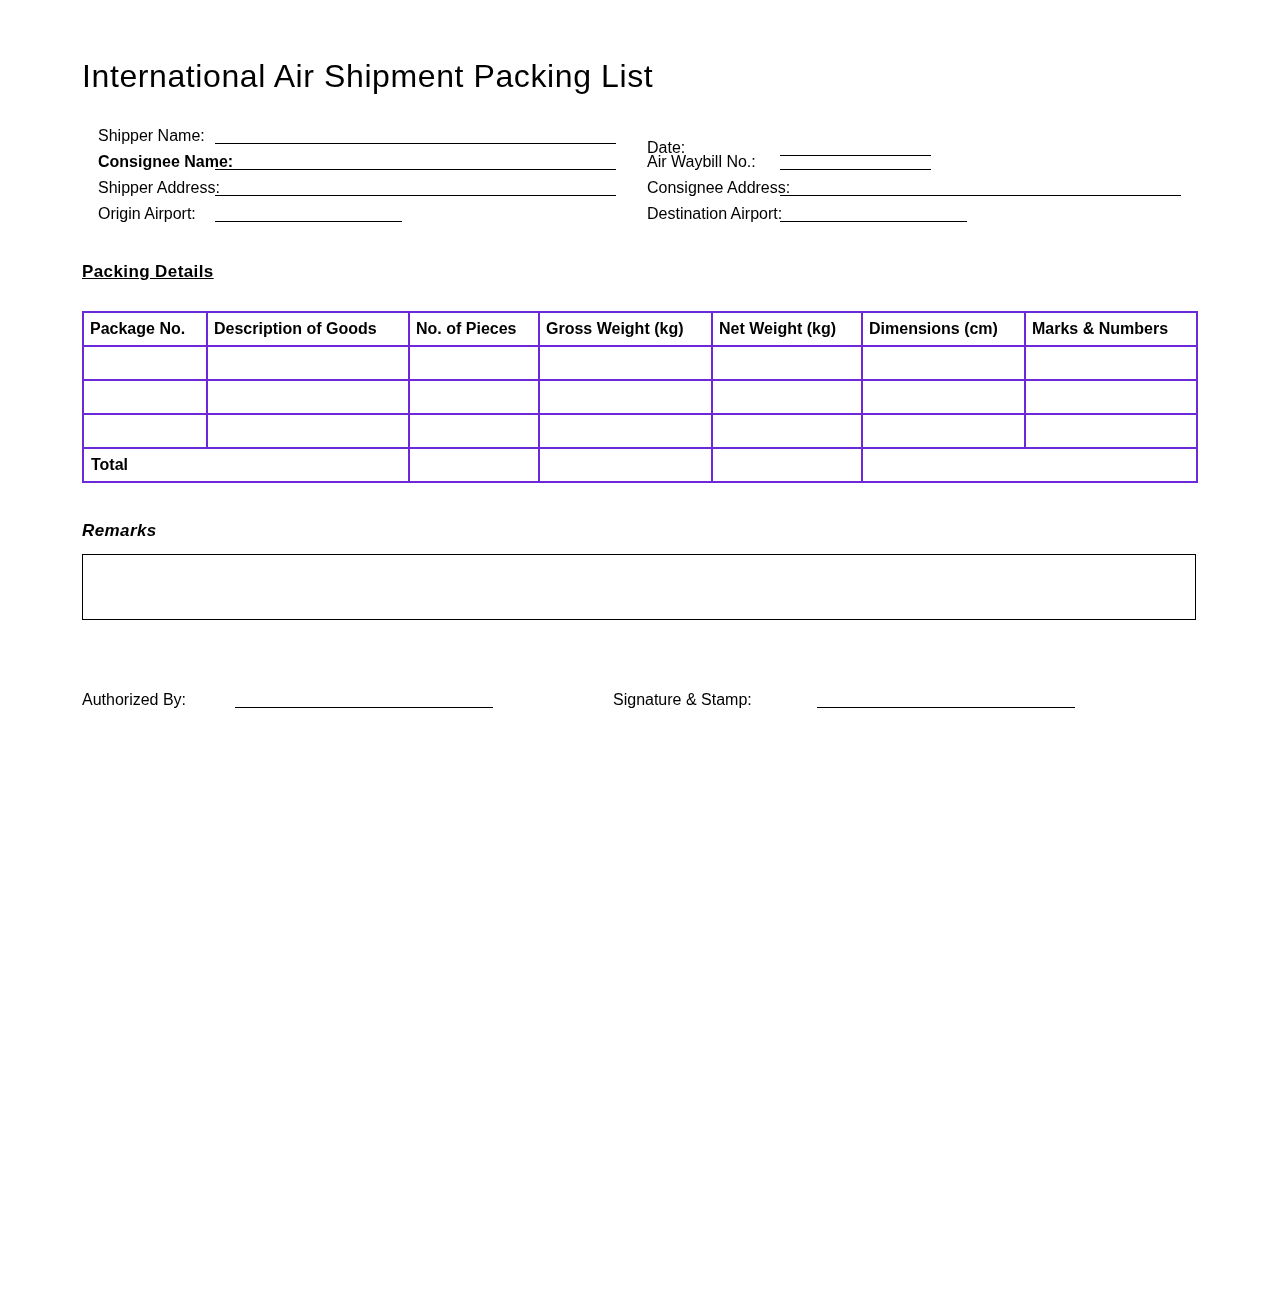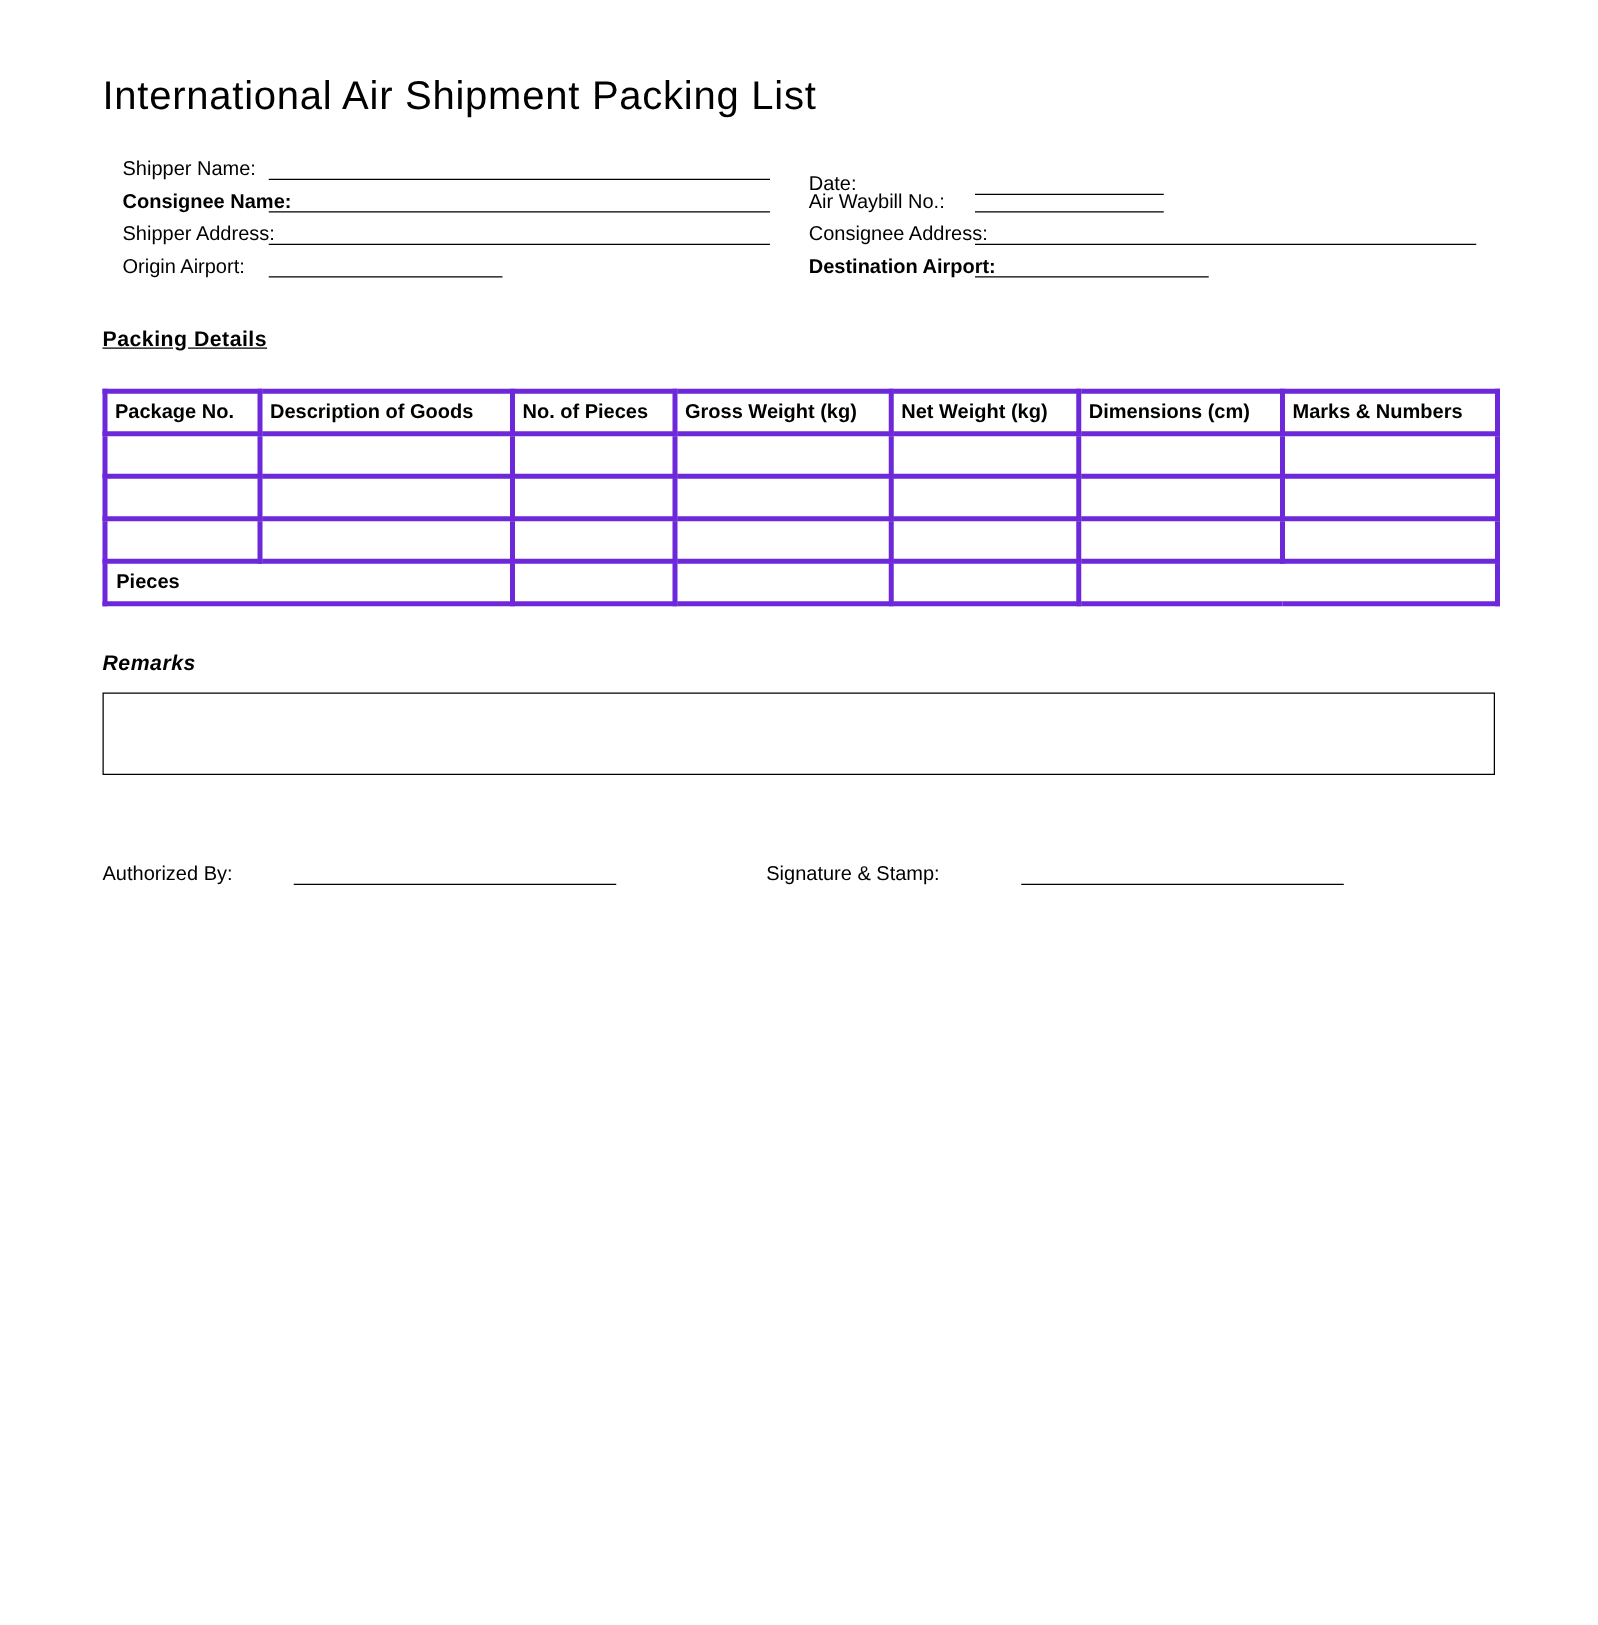--- a/index.html
+++ b/index.html
@@ -52,21 +52,21 @@
     }
     table.packing {
       position: absolute;
       left: 82px;
       top: 311px;
       width: 1114px;
       border-collapse: collapse;
       table-layout: fixed;
     }
     table.packing th, table.packing td {
-      border: 4px solid #6d28d9;
+      border: 2px solid #6d28d9;
       height: 34px;
       padding: 0 6px;
       font-size: 16px;
       text-align: left;
       vertical-align: middle;
       box-sizing: border-box;
     }
     table.packing th {
       font-weight: bold;
     }
@@ -120,21 +120,21 @@
   <span class="line" style="left:149px; width:151px;"></span>
 </div>
 <div class="field" style="left:631px; top:152px; width:550px;">
   <span class="label">Air Waybill No.:</span>
   <span class="line" style="left:149px; width:151px;"></span>
 </div>
 <div class="field" style="left:631px; top:178px; width:550px;">
   <span class="label">Consignee Address:</span>
   <span class="line" style="left:149px; width:401px;"></span>
 </div>
-<div class="field" style="left:631px; top:204px; width:550px;font-weight:bold;">
+<div class="field" style="left:631px; top:204px; width:550px;">
   <span class="label">Destination Airport:</span>
   <span class="line" style="left:149px; width:187px;"></span>
 </div>
 
 <h2 class="section-heading" style="top:262px;text-decoration:underline;">Packing Details</h2>
 
 <table class="packing">
   <colgroup>
     <col style="width:124px">
     <col style="width:202px">
@@ -177,21 +177,21 @@
     <tr>
       <td></td>
       <td></td>
       <td></td>
       <td></td>
       <td></td>
       <td></td>
       <td></td>
     </tr>
     <tr>
-      <td colspan="2" class="total-label">Pieces</td>
+      <td colspan="2" class="total-label">Total</td>
       <td></td>
       <td></td>
       <td></td>
       <td colspan="2"></td>
     </tr>
   </tbody>
 </table>
 
 <h2 class="section-heading" style="top:521px;font-style:italic;">Remarks</h2>
 <div class="remarks-box"></div>

